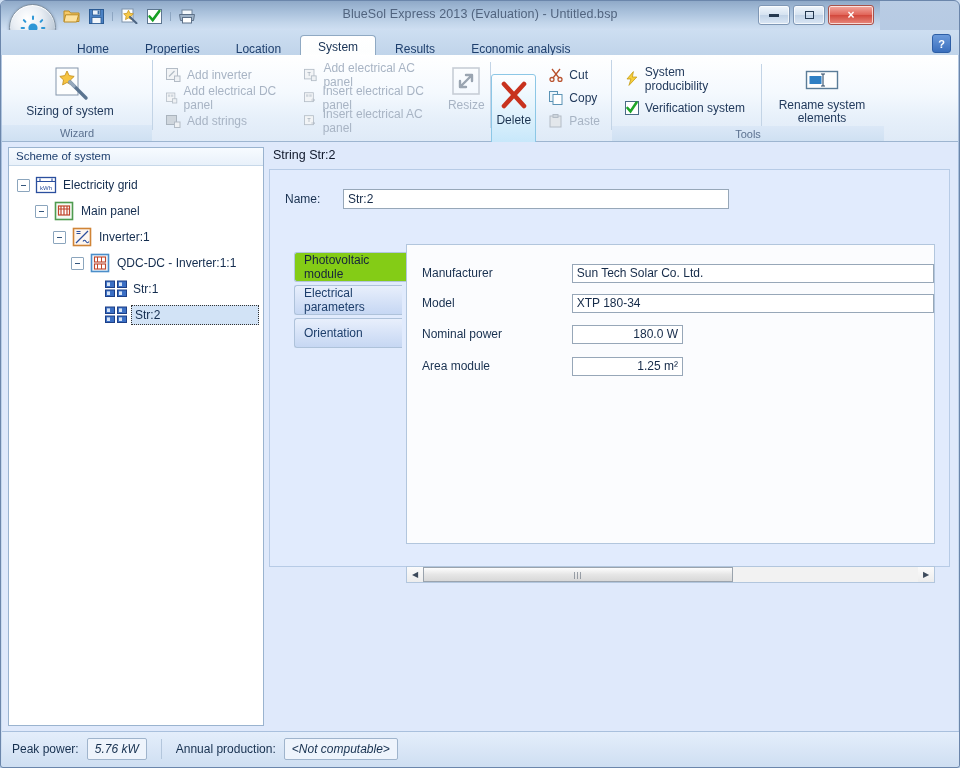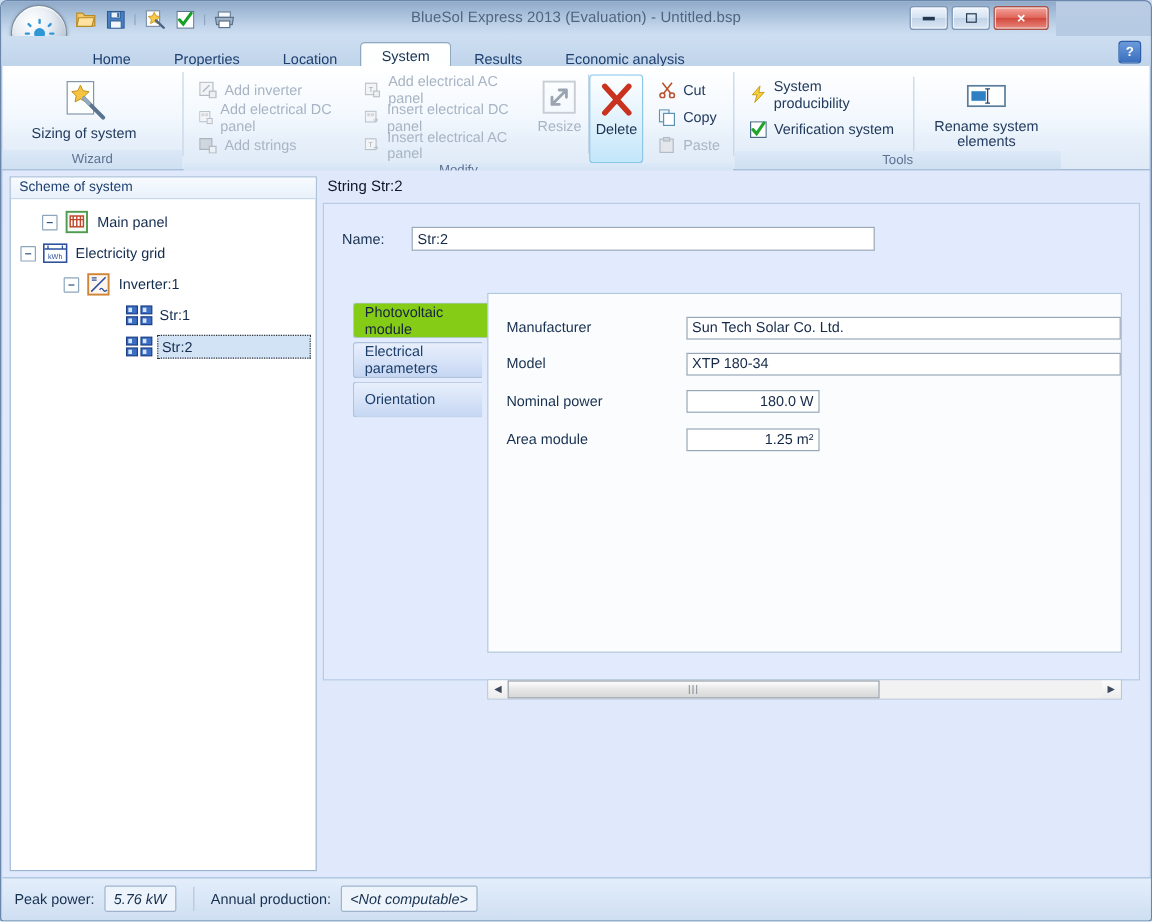--- a/index.html
+++ b/index.html
@@ -131,21 +131,21 @@
     display: flex; align-items: center; gap: 6px; height: 21px; padding: 0 5px;
     font-size: 12px; color: #223a5c; border-radius: 2px;
   }
   .small-btn.disabled { color: #a8b4c4; }
 
   .delete-btn {
     width: 52px; height: 66px; display: flex; flex-direction: column;
     align-items: center; justify-content: flex-start; padding-top: 6px; gap: 4px;
     background: linear-gradient(180deg,#fdfeff 0%, #e8f5fd 40%, #c3e6fa 100%);
     border: 1px solid #8cc7e6; border-radius: 3px;
-    margin-top: 2px;
+    margin-top: 14px;
   }
   .delete-btn .lbl { font-size: 12px; color: #1b3350; }
 
   
   .content {
     position: absolute; left: 1px; top: 141px; width: 956px; height: 591px;
     background: #dfe9fb;
   }
   .tree-panel {
     position: absolute; left: 6px; top: 5px; width: 254px; height: 577px;
@@ -496,59 +496,71 @@
       <div class="rgroup-title">Tools</div>
     </div>
   </div>
 
   <div class="content">
 
     <div class="tree-panel">
       <div class="tree-header">Scheme of system</div>
       <div class="tree-body">
 
+        <div class="tnode" style="padding-left:8px">
+          <span class="expander"></span>
+          <span class="ticon">
+            <svg width="24" height="20" viewBox="0 0 24 20">
+              <rect x="2.5" y="2.5" width="19" height="15" fill="#ffffff" stroke="#2b4f9e" stroke-width="1.3"></rect>
+              <path d="M3 6.5h18" stroke="#2b4f9e" stroke-width="1.1"></path>
+              <path d="M6 3.5v3M18 3.5v3" stroke="#2b4f9e" stroke-width="1.1"></path>
+              <text x="12" y="14.5" font-size="6" fill="#2b4f9e" text-anchor="middle" font-family="Liberation Sans">kWh</text>
+            </svg>
+          </span>
+          <span class="tnode-label">Electricity grid</span>
+        </div>
+
         <div class="tnode" style="padding-left:26px">
           <span class="expander"></span>
           <span class="ticon">
             <svg width="24" height="20" viewBox="0 0 24 20">
               <rect x="3.5" y="1.5" width="17" height="17" fill="#f4fbf4" stroke="#4f9b4f" stroke-width="1.6"></rect>
               <rect x="6.5" y="5" width="11" height="9" fill="#ffffff" stroke="#c0452a" stroke-width="1.2"></rect>
               <path d="M9 5v9M12 5v9M15 5v9" stroke="#c0452a" stroke-width="1.2"></path>
               <path d="M6.5 8h11" stroke="#c0452a" stroke-width="1.2"></path>
             </svg>
           </span>
           <span class="tnode-label">Main panel</span>
         </div>
 
-        <div class="tnode" style="padding-left:8px">
-          <span class="expander"></span>
-          <span class="ticon">
-            <svg width="24" height="20" viewBox="0 0 24 20">
-              <rect x="2.5" y="2.5" width="19" height="15" fill="#ffffff" stroke="#2b4f9e" stroke-width="1.3"></rect>
-              <path d="M3 6.5h18" stroke="#2b4f9e" stroke-width="1.1"></path>
-              <path d="M6 3.5v3M18 3.5v3" stroke="#2b4f9e" stroke-width="1.1"></path>
-              <text x="12" y="14.5" font-size="6" fill="#2b4f9e" text-anchor="middle" font-family="Liberation Sans">kWh</text>
-            </svg>
-          </span>
-          <span class="tnode-label">Electricity grid</span>
-        </div>
-
         <div class="tnode" style="padding-left:44px">
           <span class="expander"></span>
           <span class="ticon">
             <svg width="24" height="20" viewBox="0 0 24 20">
               <rect x="3.5" y="1.5" width="17" height="17" fill="#fdf6f0" stroke="#d08436" stroke-width="1.6"></rect>
               <path d="M6 16L18 4" stroke="#2b4f9e" stroke-width="1.3"></path>
               <path d="M6.5 4.5h4M6.5 6.5h4" stroke="#2b4f9e" stroke-width="1.1"></path>
               <path d="M13 14.5c1-1.6 2-1.6 3 0s2 1.6 3 0" stroke="#2b4f9e" stroke-width="1.1" fill="none"></path>
             </svg>
           </span>
           <span class="tnode-label">Inverter:1</span>
         </div>
 
+        <div class="tnode" style="padding-left:62px">
+          <span class="expander"></span>
+          <span class="ticon">
+            <svg width="24" height="20" viewBox="0 0 24 20">
+              <rect x="3.5" y="1.5" width="17" height="17" fill="#f3f8fd" stroke="#4b8ec9" stroke-width="1.6"></rect>
+              <rect x="6.5" y="4" width="11" height="5" fill="#ffffff" stroke="#c0452a" stroke-width="1.1"></rect>
+              <rect x="6.5" y="11" width="11" height="5" fill="#ffffff" stroke="#c0452a" stroke-width="1.1"></rect>
+              <path d="M9.5 4v5M13.5 4v5M9.5 11v5M13.5 11v5" stroke="#c0452a" stroke-width="1"></path>
+            </svg>
+          </span>
+          <span class="tnode-label">QDC-DC - Inverter:1:1</span>
+        </div>
 
         <div class="tnode" style="padding-left:95px">
           <span class="ticon">
             <svg width="26" height="20" viewBox="0 0 26 20">
               <rect x="1.5" y="2" width="9" height="6.5" fill="#3b6fc4" stroke="#1d3f86" stroke-width="1"></rect>
               <rect x="13.5" y="2" width="9" height="6.5" fill="#3b6fc4" stroke="#1d3f86" stroke-width="1"></rect>
               <rect x="1.5" y="11" width="9" height="6.5" fill="#3b6fc4" stroke="#1d3f86" stroke-width="1"></rect>
               <rect x="13.5" y="11" width="9" height="6.5" fill="#3b6fc4" stroke="#1d3f86" stroke-width="1"></rect>
               <rect x="3" y="3.4" width="3" height="3.6" fill="#d6e4f7"></rect>
               <rect x="15" y="3.4" width="3" height="3.6" fill="#d6e4f7"></rect>

